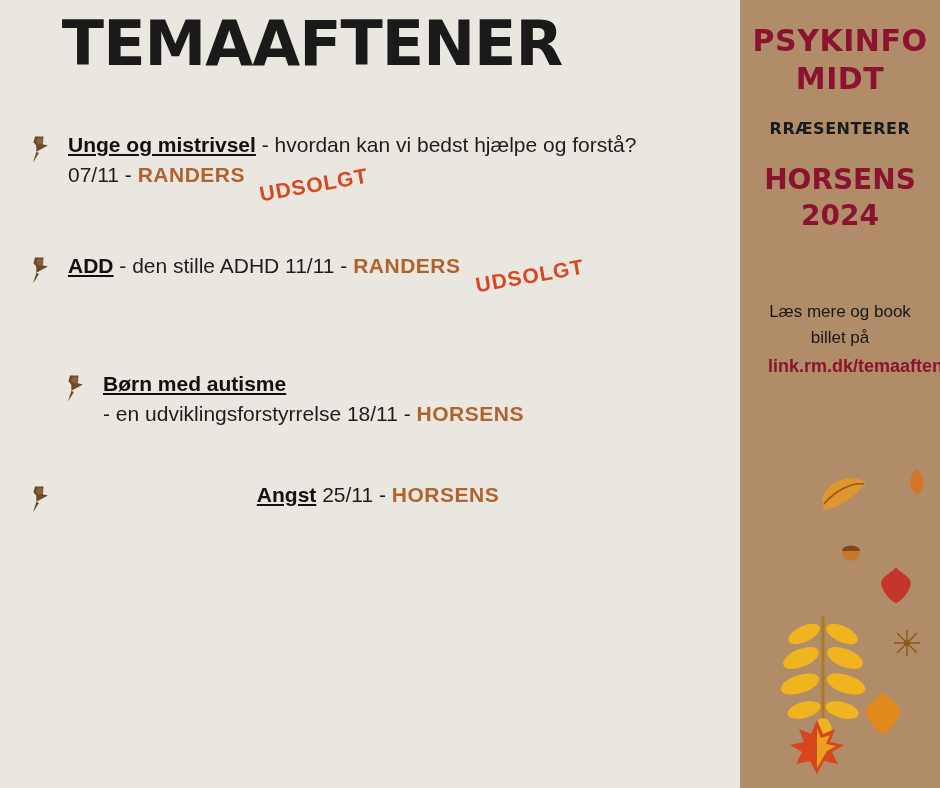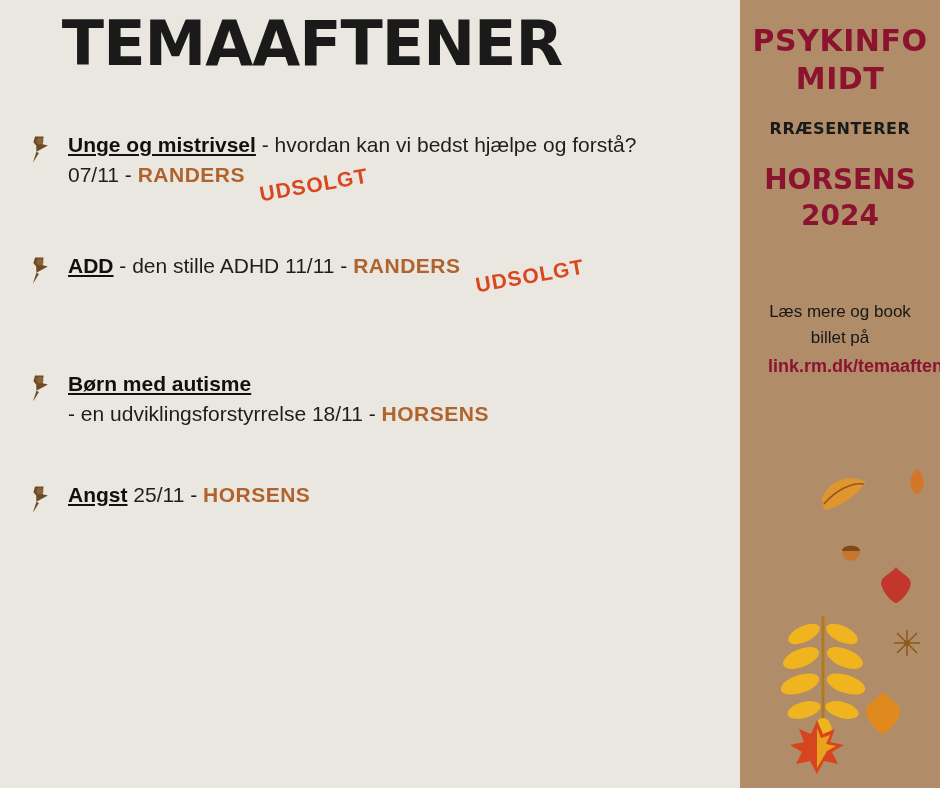--- a/index.html
+++ b/index.html
@@ -84,23 +84,23 @@
     font-size: 21px;
     letter-spacing: 1px;
     transform: rotate(-10deg);
     margin-left: 14px;
     position: relative;
     top: 10px;
   }
   
   .event.e1 { margin-bottom: 60px; }
   .event.e2 { margin-bottom: 60px; }
-  .event.e3 { margin-bottom: 50px; }
+  .event.e3 { margin-bottom: 50px; margin-left: 35px; }
   .event.e4 { margin-bottom: 52px; }
-  .event.e5 { margin-bottom: 0; }
+  .event.e5 { margin-bottom: 0; text-align: center; }
 
   
   .right {
     position: relative;
     width: 200px;
     height: 788px;
     background: #b08d68;
     box-sizing: border-box;
     text-align: center;
     overflow: hidden;

